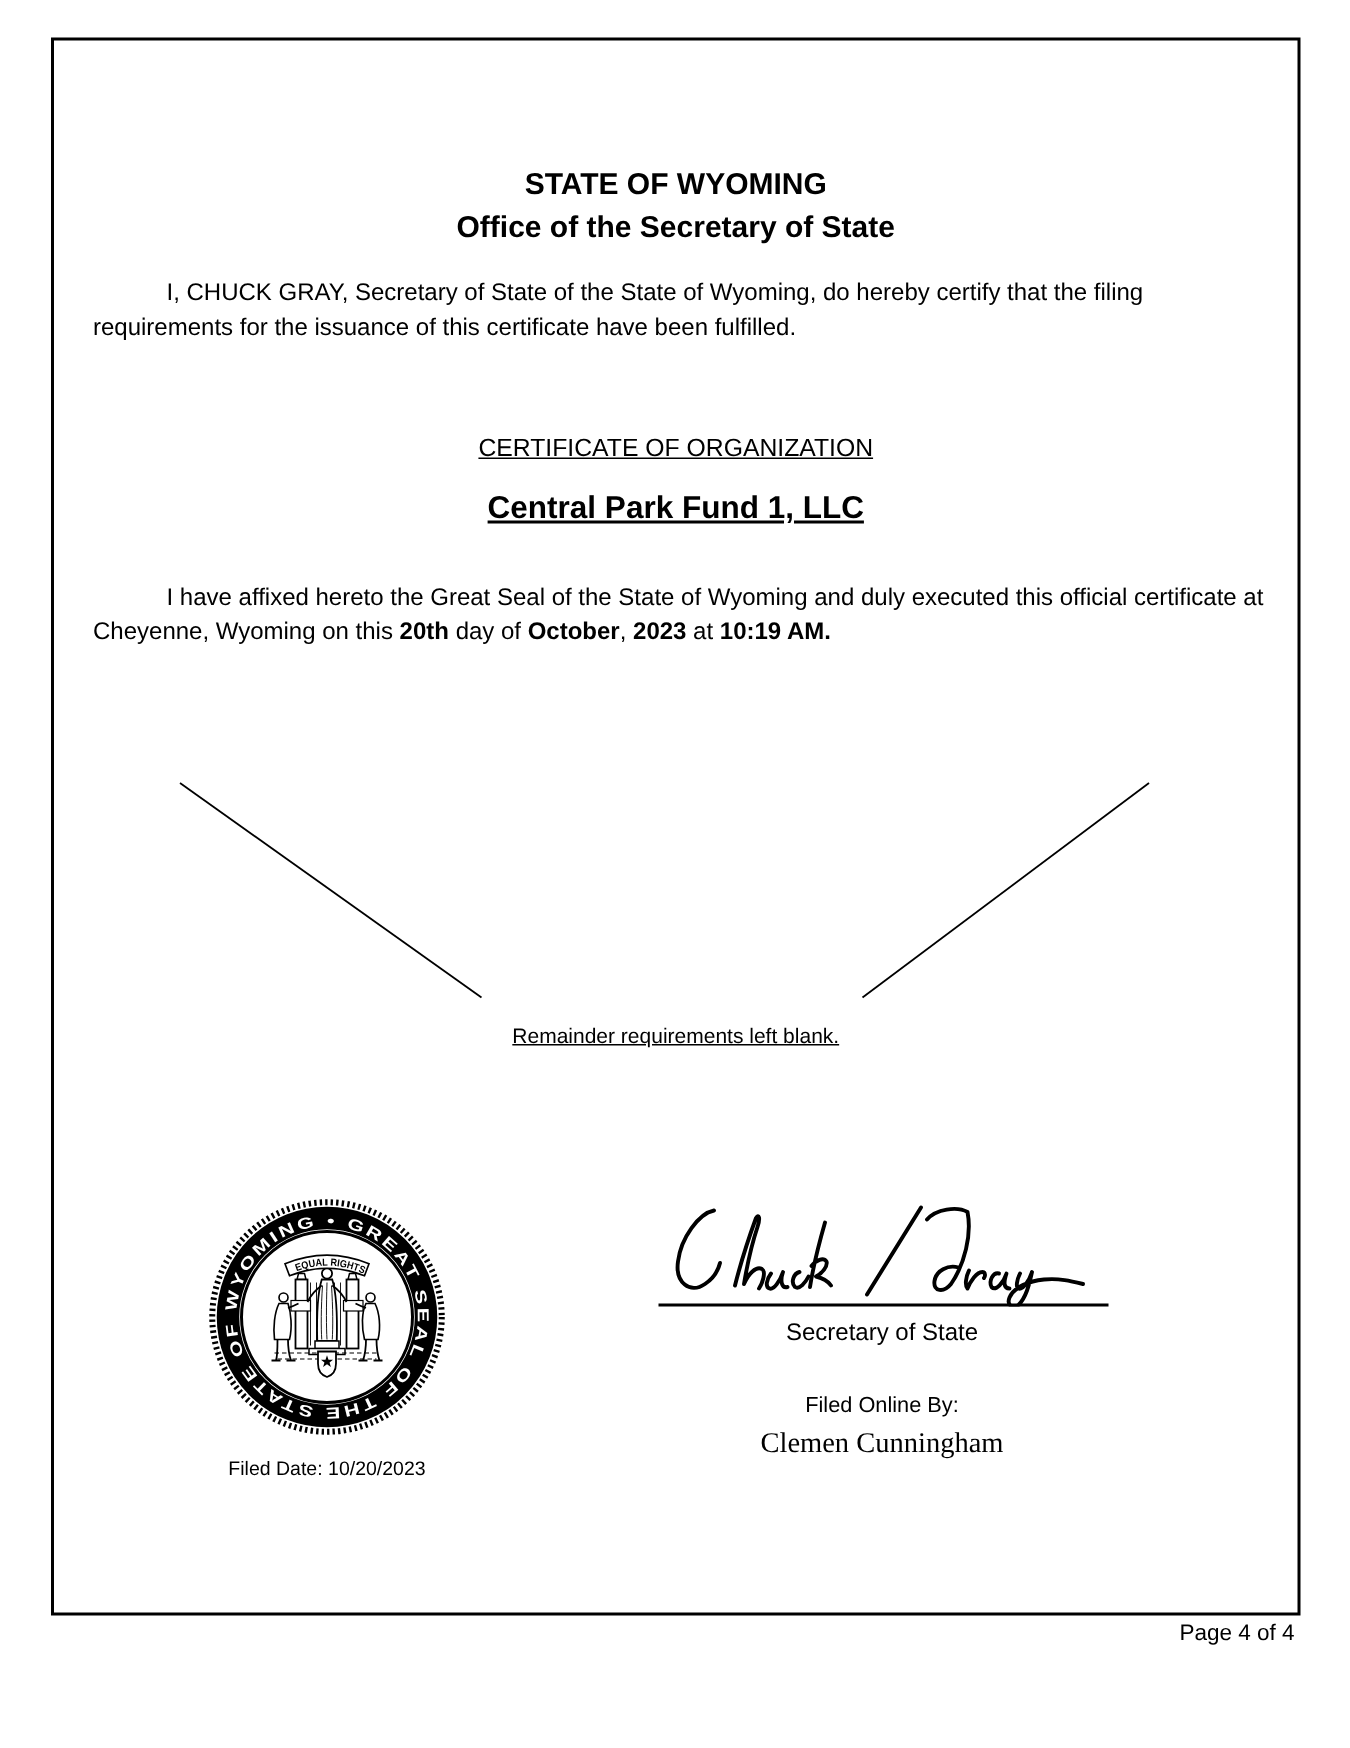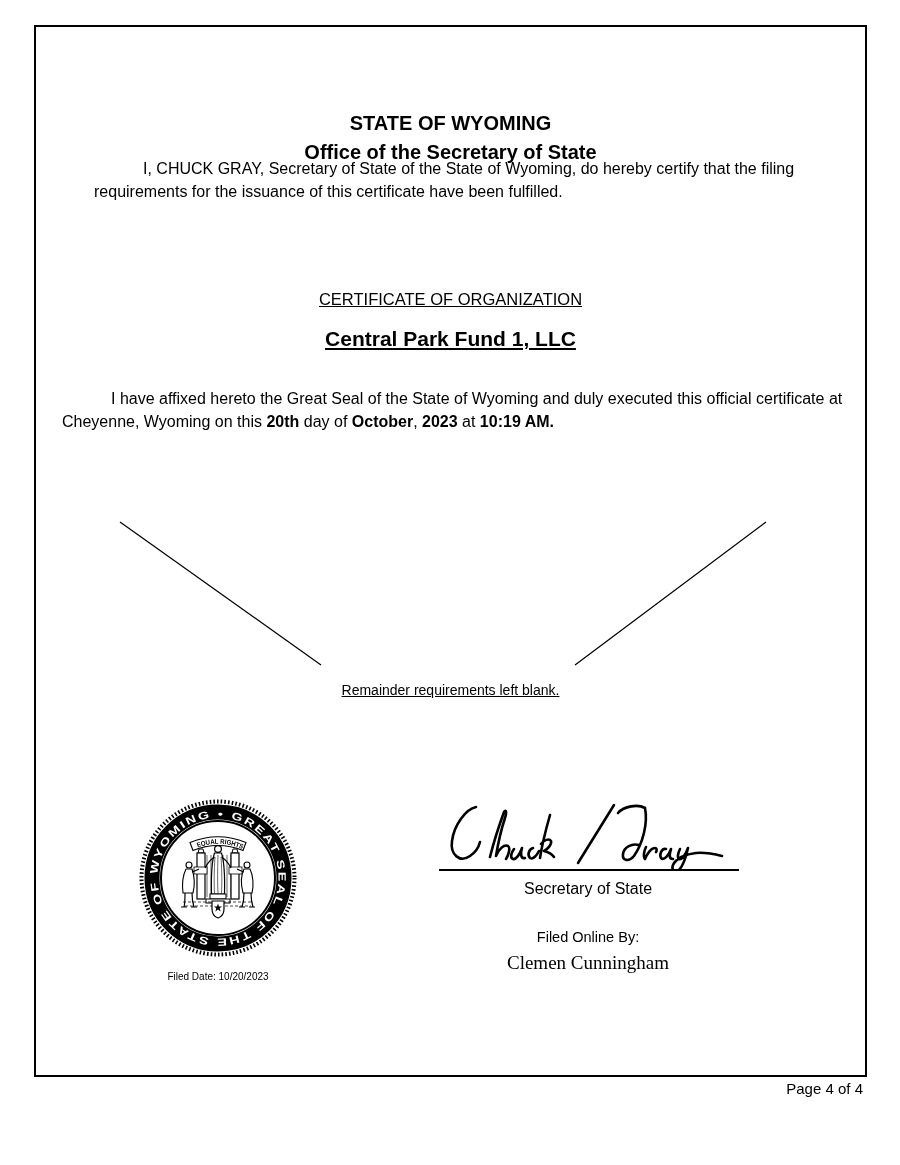--- a/index.html
+++ b/index.html
@@ -26,35 +26,35 @@
     margin-top:48px;
   }
   .body-par{
     position:absolute;
     left:62px;width:782px;
     margin:0;
     font-size:16px;line-height:22.5px;
     text-indent:49px;
     text-align:left;
   }
-  .par-certify{top:158px;margin-left:32px;}
+  .par-certify{top:185px;}
   .par-execute{top:388px;}
   .center-line{
     position:absolute;
     left:34px;width:833px;
     text-align:center;margin:0;text-decoration:underline;
   }
   .cert-heading{top:290px;font-size:16.5px;}
   .entity-name{top:327px;font-size:21px;font-weight:bold;}
   .blank-notice{top:682px;font-size:14px;}
   .diag-lines{position:absolute;left:0;top:0;width:900px;height:1165px;pointer-events:none;}
   .seal-svg{position:absolute;left:137px;top:797px;width:162px;height:162px;}
   .filed-date{
     position:absolute;left:110px;top:971px;width:216px;
-    text-align:center;font-size:10px;margin:0;
+    text-align:center;font-size:13px;margin:0;
   }
   .sig-svg{position:absolute;left:438px;top:799px;width:320px;height:72px;}
   .sig-line{
     position:absolute;left:439px;top:869px;width:300px;height:1.5px;
     background:#000;
   }
   .sig-col{
     position:absolute;left:428px;width:320px;
     text-align:center;margin:0;
   }

